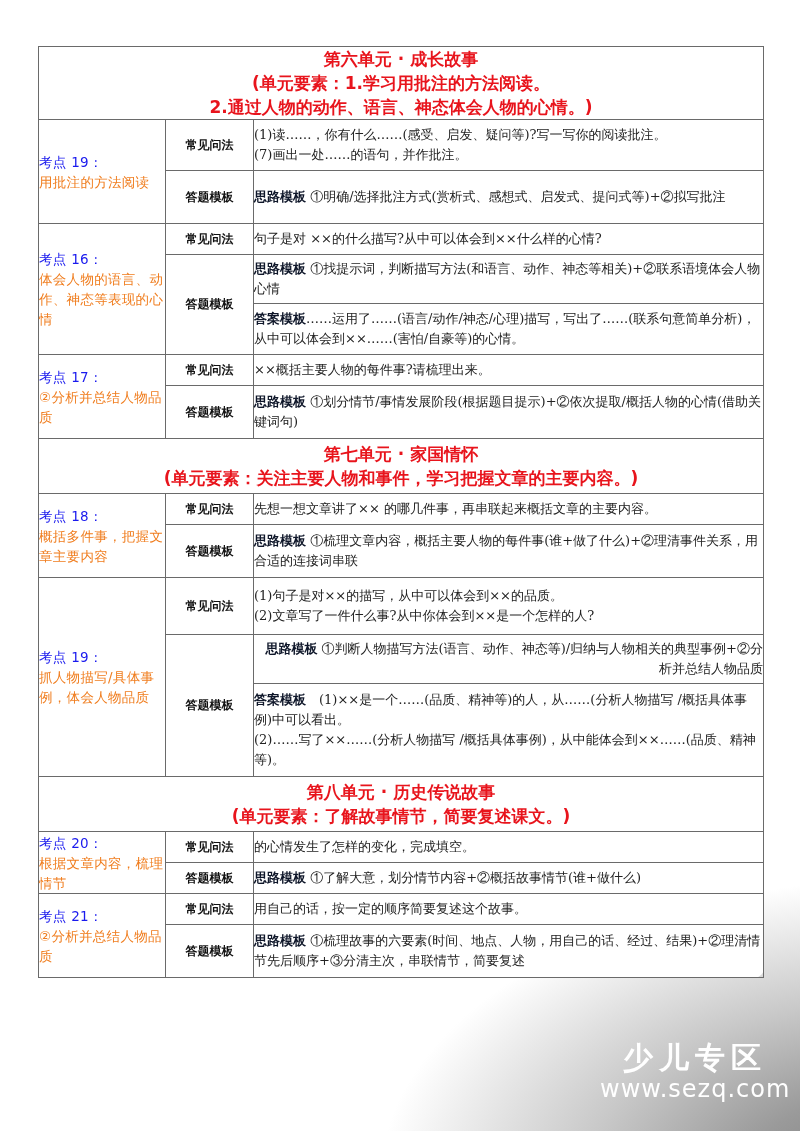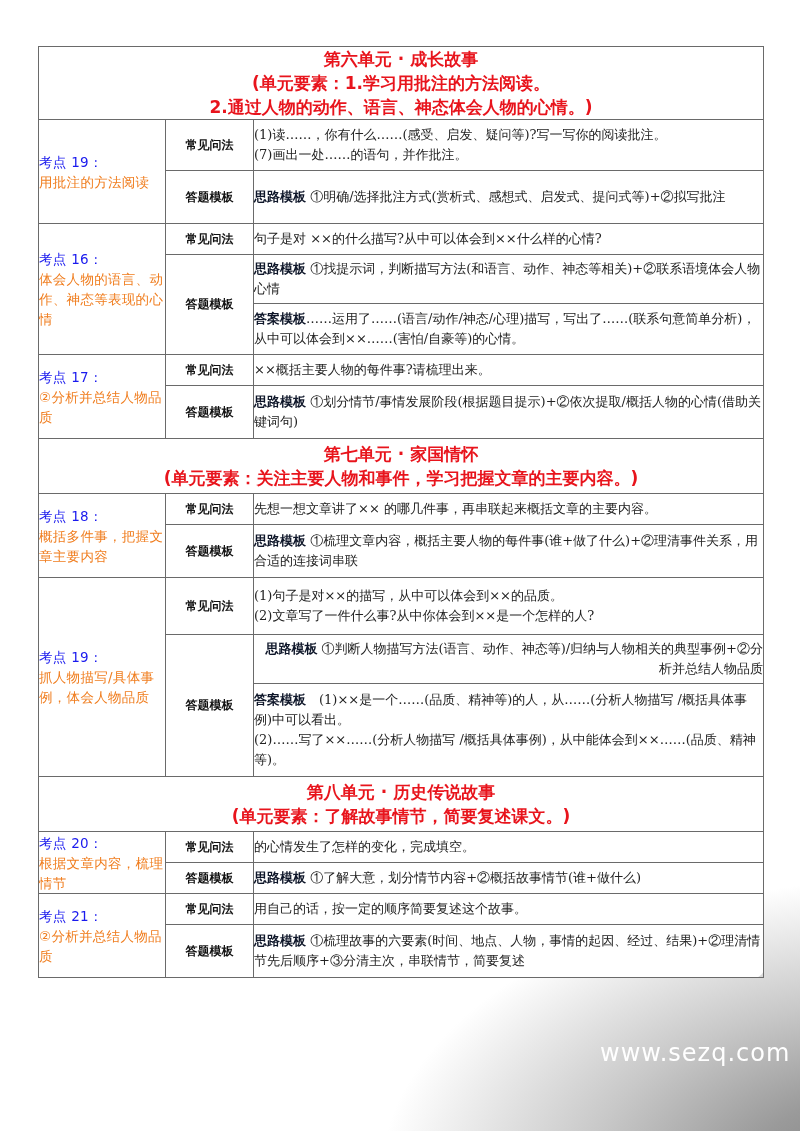--- a/index.html
+++ b/index.html
@@ -219,21 +219,22 @@
         <span class="line desc">②分析并总结人物品质</span>
       </td>
       <td class="type" style="height:30px;">常见问法</td>
       <td class="content">
         <span class="line">用自己的话，按一定的顺序简要复述这个故事。</span>
       </td>
     </tr>
     <tr>
       <td class="type" style="height:52px;">答题模板</td>
       <td class="content">
-        <b>思路模板</b><span> ①梳理故事的六要素(时间、地点、人物，事情的起因、经过、结果)+②理清情节先后顺序+③分清主次，串联情节，简要复述</span>
+        <b>思路模板</b><span> ①梳理故事的六要素(时间、地点、人物，用自己的话、经过、结果)+②理清情节先后顺序+③分清主次，串联情节，简要复述</span>
       </td>
     </tr>
   </tbody>
 </table>
 
 <div class="watermark">
+  <div class="wm-cn">少儿专区</div>
   <div class="wm-url">www.sezq.com</div>
 </div>
 
 </body></html>

